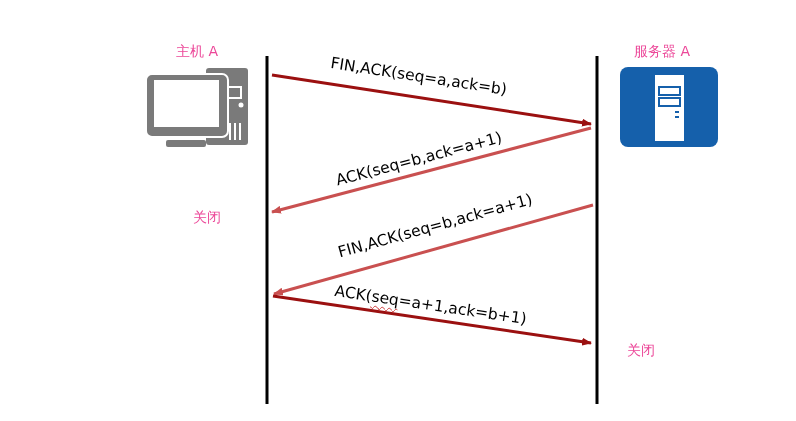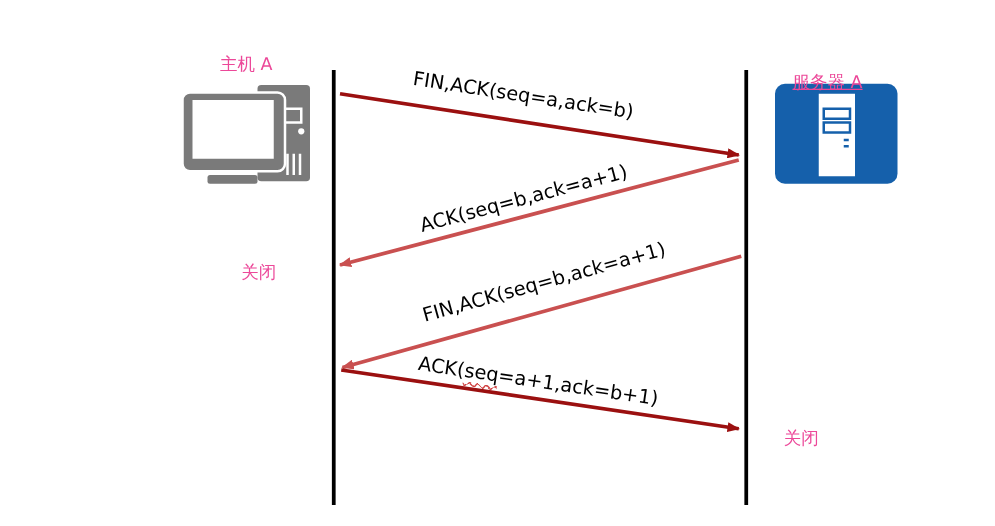--- a/index.html
+++ b/index.html
@@ -49,21 +49,21 @@
       <rect x="675" y="116" width="4" height="2" fill="#1560ab"></rect>
     </g>
 
     <line x1="272" y1="75" x2="591" y2="124" stroke="#9b1010" stroke-width="3" marker-end="url(#ah-dark)"></line>
     <line x1="591" y1="128" x2="272" y2="212" stroke="#c95050" stroke-width="3" marker-end="url(#ah-light)"></line>
     <line x1="593" y1="205" x2="274" y2="294" stroke="#c95050" stroke-width="3" marker-end="url(#ah-light)"></line>
     <line x1="273" y1="296" x2="591" y2="343" stroke="#9b1010" stroke-width="3" marker-end="url(#ah-dark)"></line>
   </svg>
 
   <div class="lbl" style="left:176px; top:43px;">主机 A</div>
-  <div class="lbl" style="left:634px; top:57px;text-decoration:underline;">服务器 A</div>
+  <div class="lbl" style="left:634px; top:43px;">服务器 A</div>
 
   <div class="msg" style="left:332px; top:54px; transform: rotate(8.7deg);">FIN,ACK(seq=a,ack=b)</div>
   <div class="msg" style="left:334px; top:172px; transform: rotate(-14.8deg);">ACK(seq=b,ack=a+1)</div>
   <div class="msg" style="left:336px; top:244px; transform: rotate(-15.5deg);">FIN,ACK(seq=b,ack=a+1)</div>
   <div class="msg" style="left:336px; top:282px; transform: rotate(8.4deg);"><span>ACK(</span><span class="squiggle">seq</span><span>=a+1,ack=b+1)</span></div>
 
   <div class="lbl" style="left:193px; top:209px;">关闭</div>
   <div class="lbl" style="left:627px; top:342px;">关闭</div>
 </div>
 

